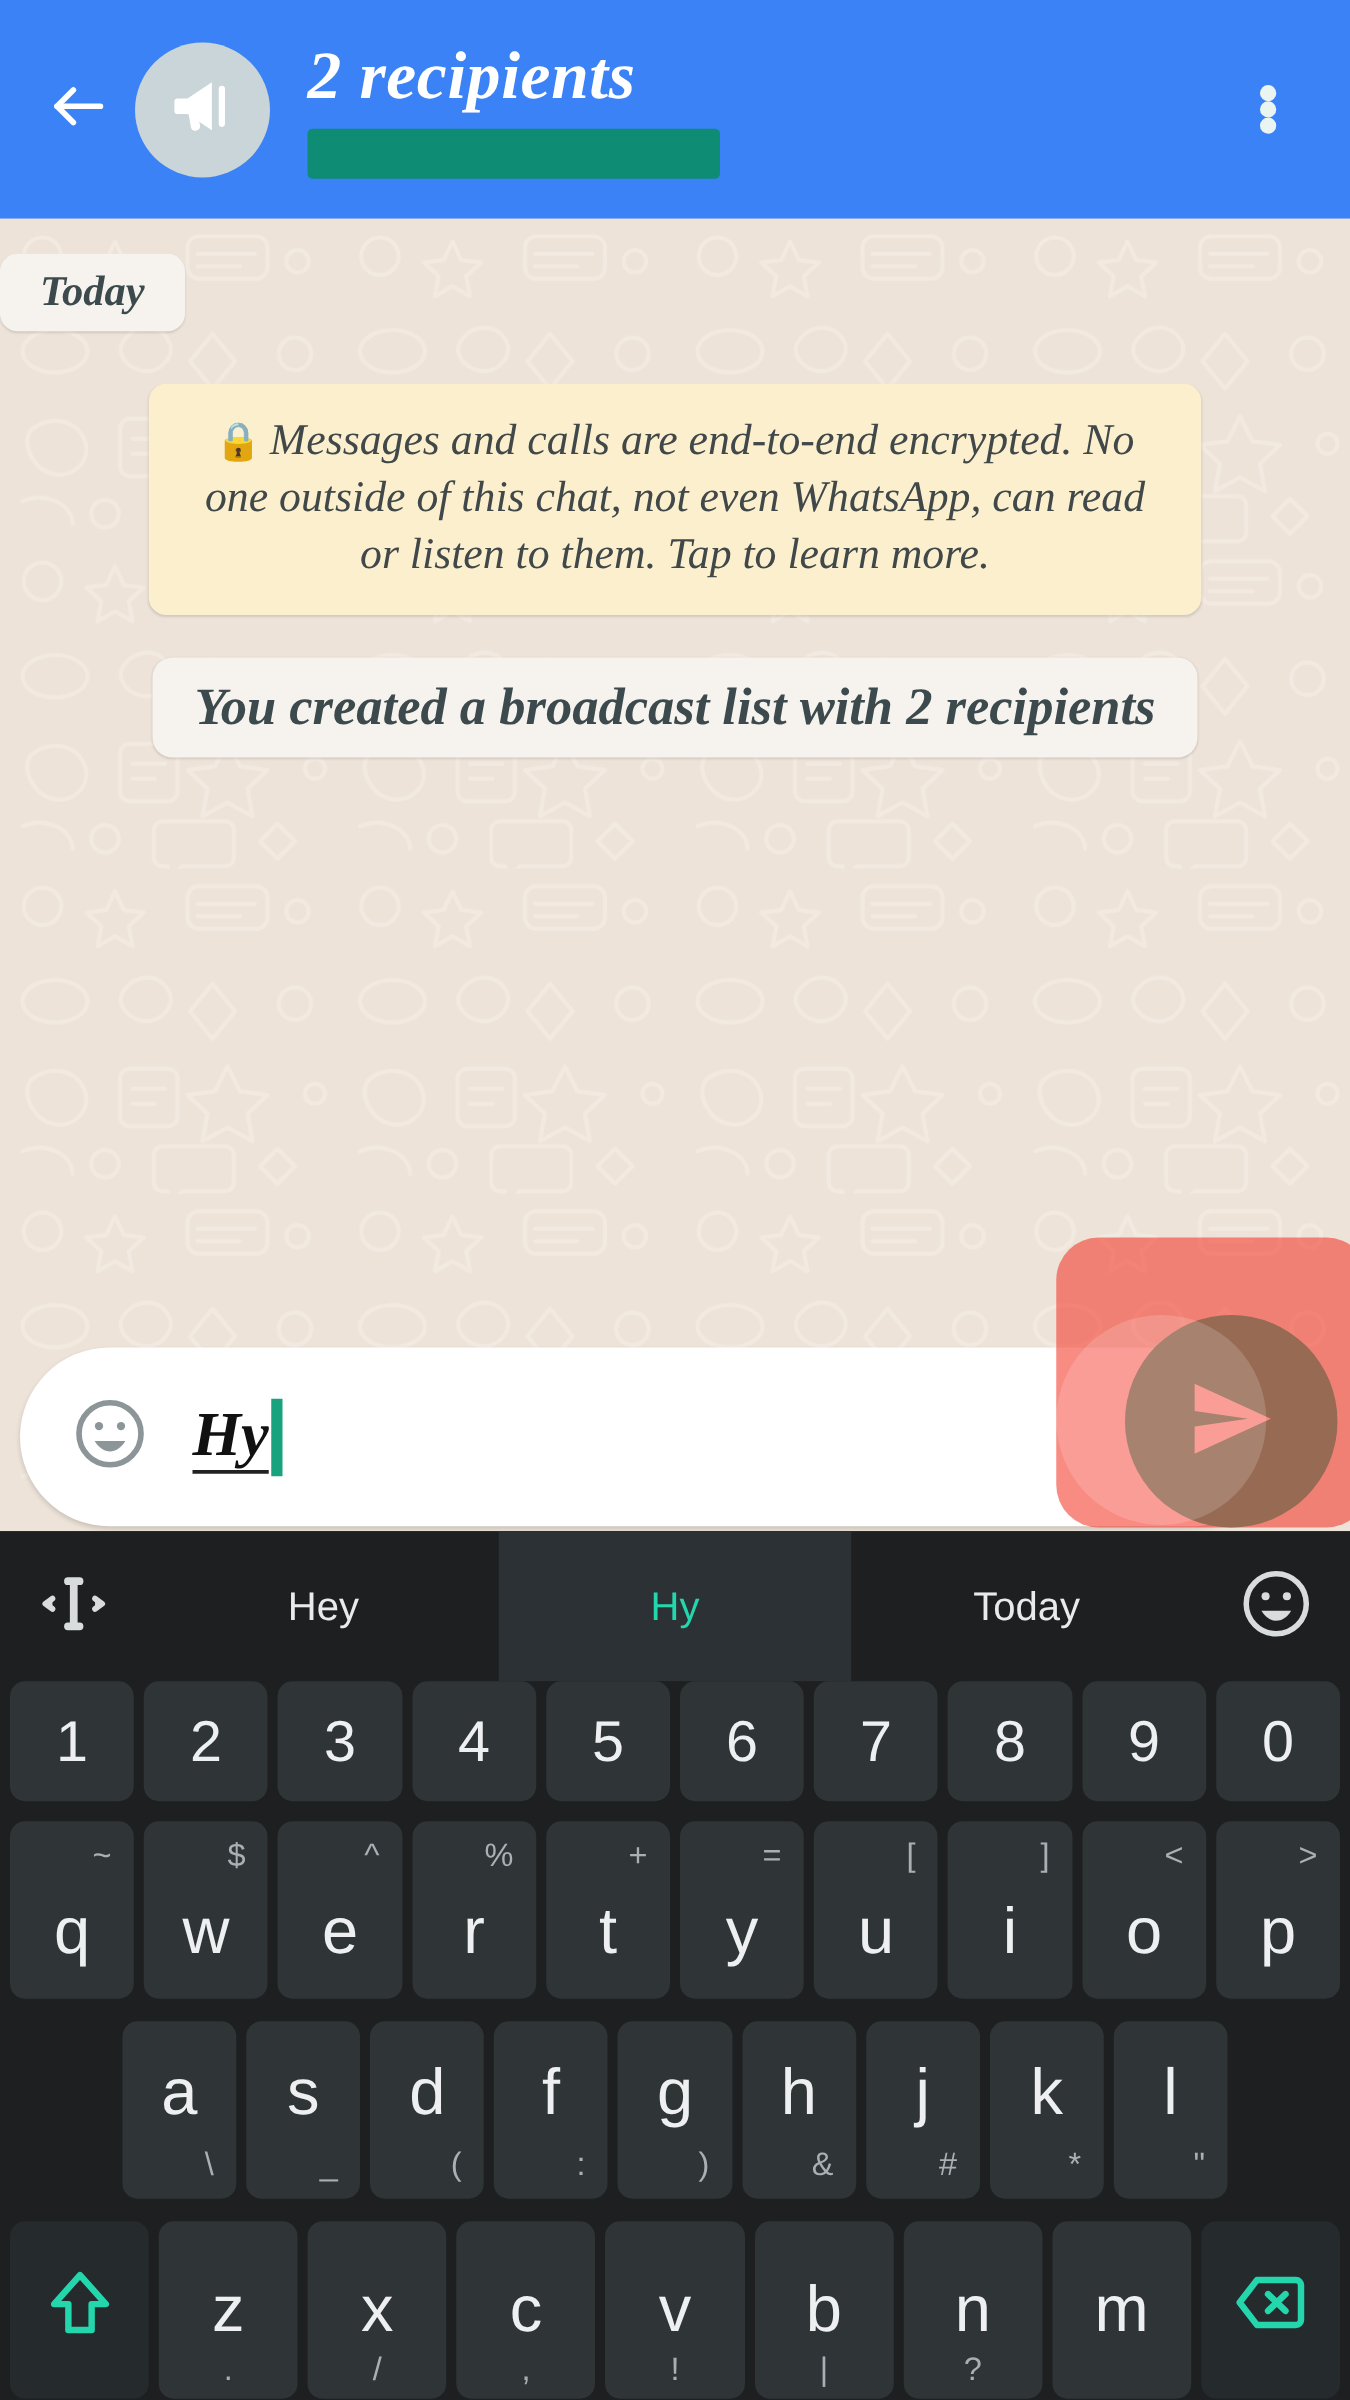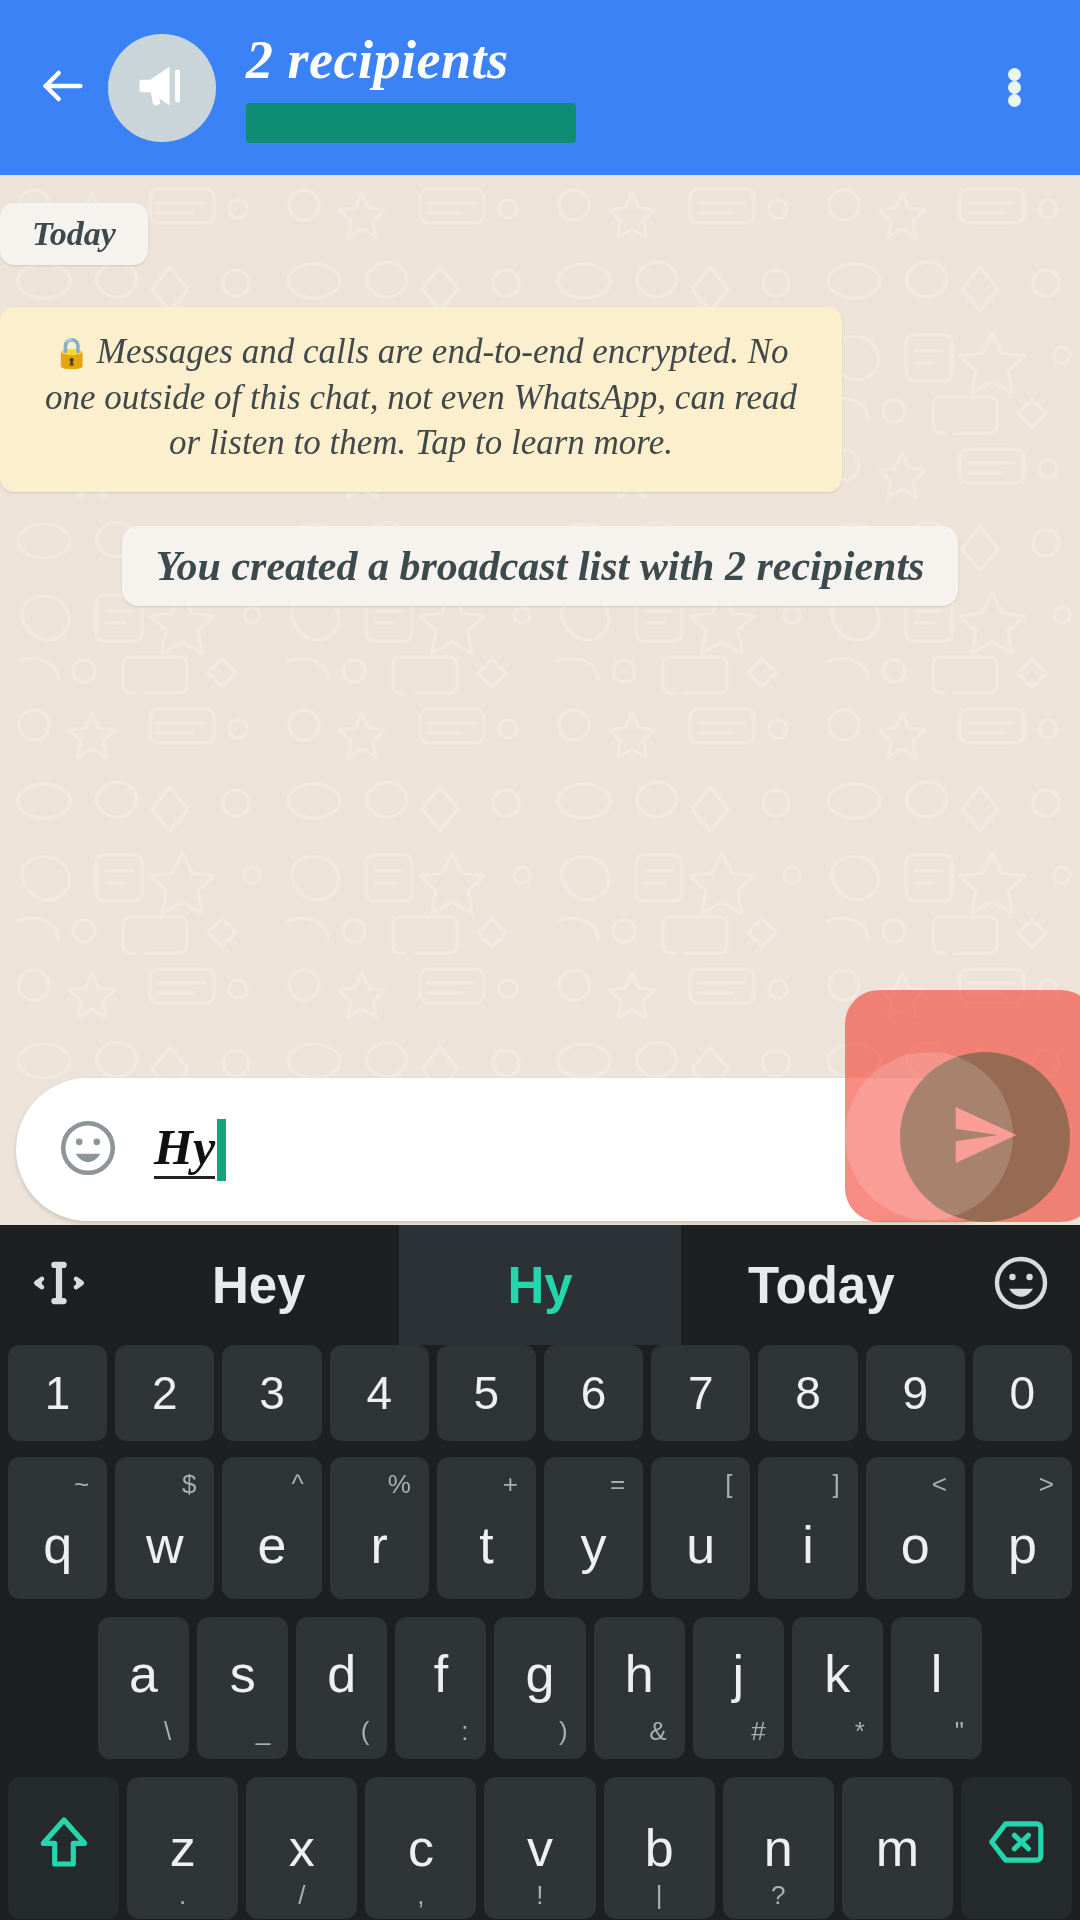--- a/index.html
+++ b/index.html
@@ -44,21 +44,21 @@
   .doodles{ position:absolute; inset:0; opacity:.55; }
   .chat-content{ position:relative; z-index:2; padding-top:28px; }
 
   .day-row{ display:flex; }
   .day-pill{
     background:#F6F3EE; color:#3C4A4D; font-style:italic; font-weight:700;
     font-size:34px; padding:12px 32px; border-radius:14px;
     box-shadow:0 1px 2px rgba(0,0,0,.13);
   }
 
-  .enc-row{ display:flex; justify-content:flex-start; margin-top:42px; }
+  .enc-row{ display:flex; justify-content:center; margin-top:42px; }
   .enc-bubble{
     width:842px; background:#FCEFCD; border-radius:14px;
     padding:22px 34px 26px; text-align:center;
     box-shadow:0 1px 2px rgba(0,0,0,.12);
     color:#40484A; font-size:35px; font-style:italic; line-height:1.30;
   }
   .lock-glyph{ font-style:normal; font-size:30px; color:#5B6365; margin-right:6px; }
 
   .sys-row{ display:flex; justify-content:center; margin-top:34px; }
   .sys-bubble{
@@ -110,22 +110,22 @@
     position:absolute; left:0; top:1225px; width:1080px; height:695px;
     background:#1D1F21; z-index:10;
   }
   .suggest{
     height:120px; display:flex; align-items:stretch; background:#1D1F21;
   }
   .sg-icon{ width:118px; display:flex; align-items:center; justify-content:center; }
   .sg-icon svg{ width:62px; height:62px; }
   .sg-word{
     flex:1 1 0; display:flex; align-items:center; justify-content:center;
-    color:#E8EAEB; font-size:51px; font-family:"Liberation Sans", sans-serif;
-    font-weight:700;
+    color:#E8EAEB; font-size:32px; font-family:"Liberation Sans", sans-serif;
+    font-weight:400;
   }
   .sg-word.active{ background:#2B3134; color:#23D6AC; }
 
   .krow{ display:flex; justify-content:center; align-items:flex-start; }
   .krow.r1{ height:112px; padding:0 8px; gap:8px; }
   .krow.r2{ height:160px; padding:0 8px; gap:8px; }
   .krow.r3{ height:160px; padding:0 8px; gap:8px; }
   .krow.r4{ height:150px; padding:0 8px; gap:8px; }
 
   .key{

